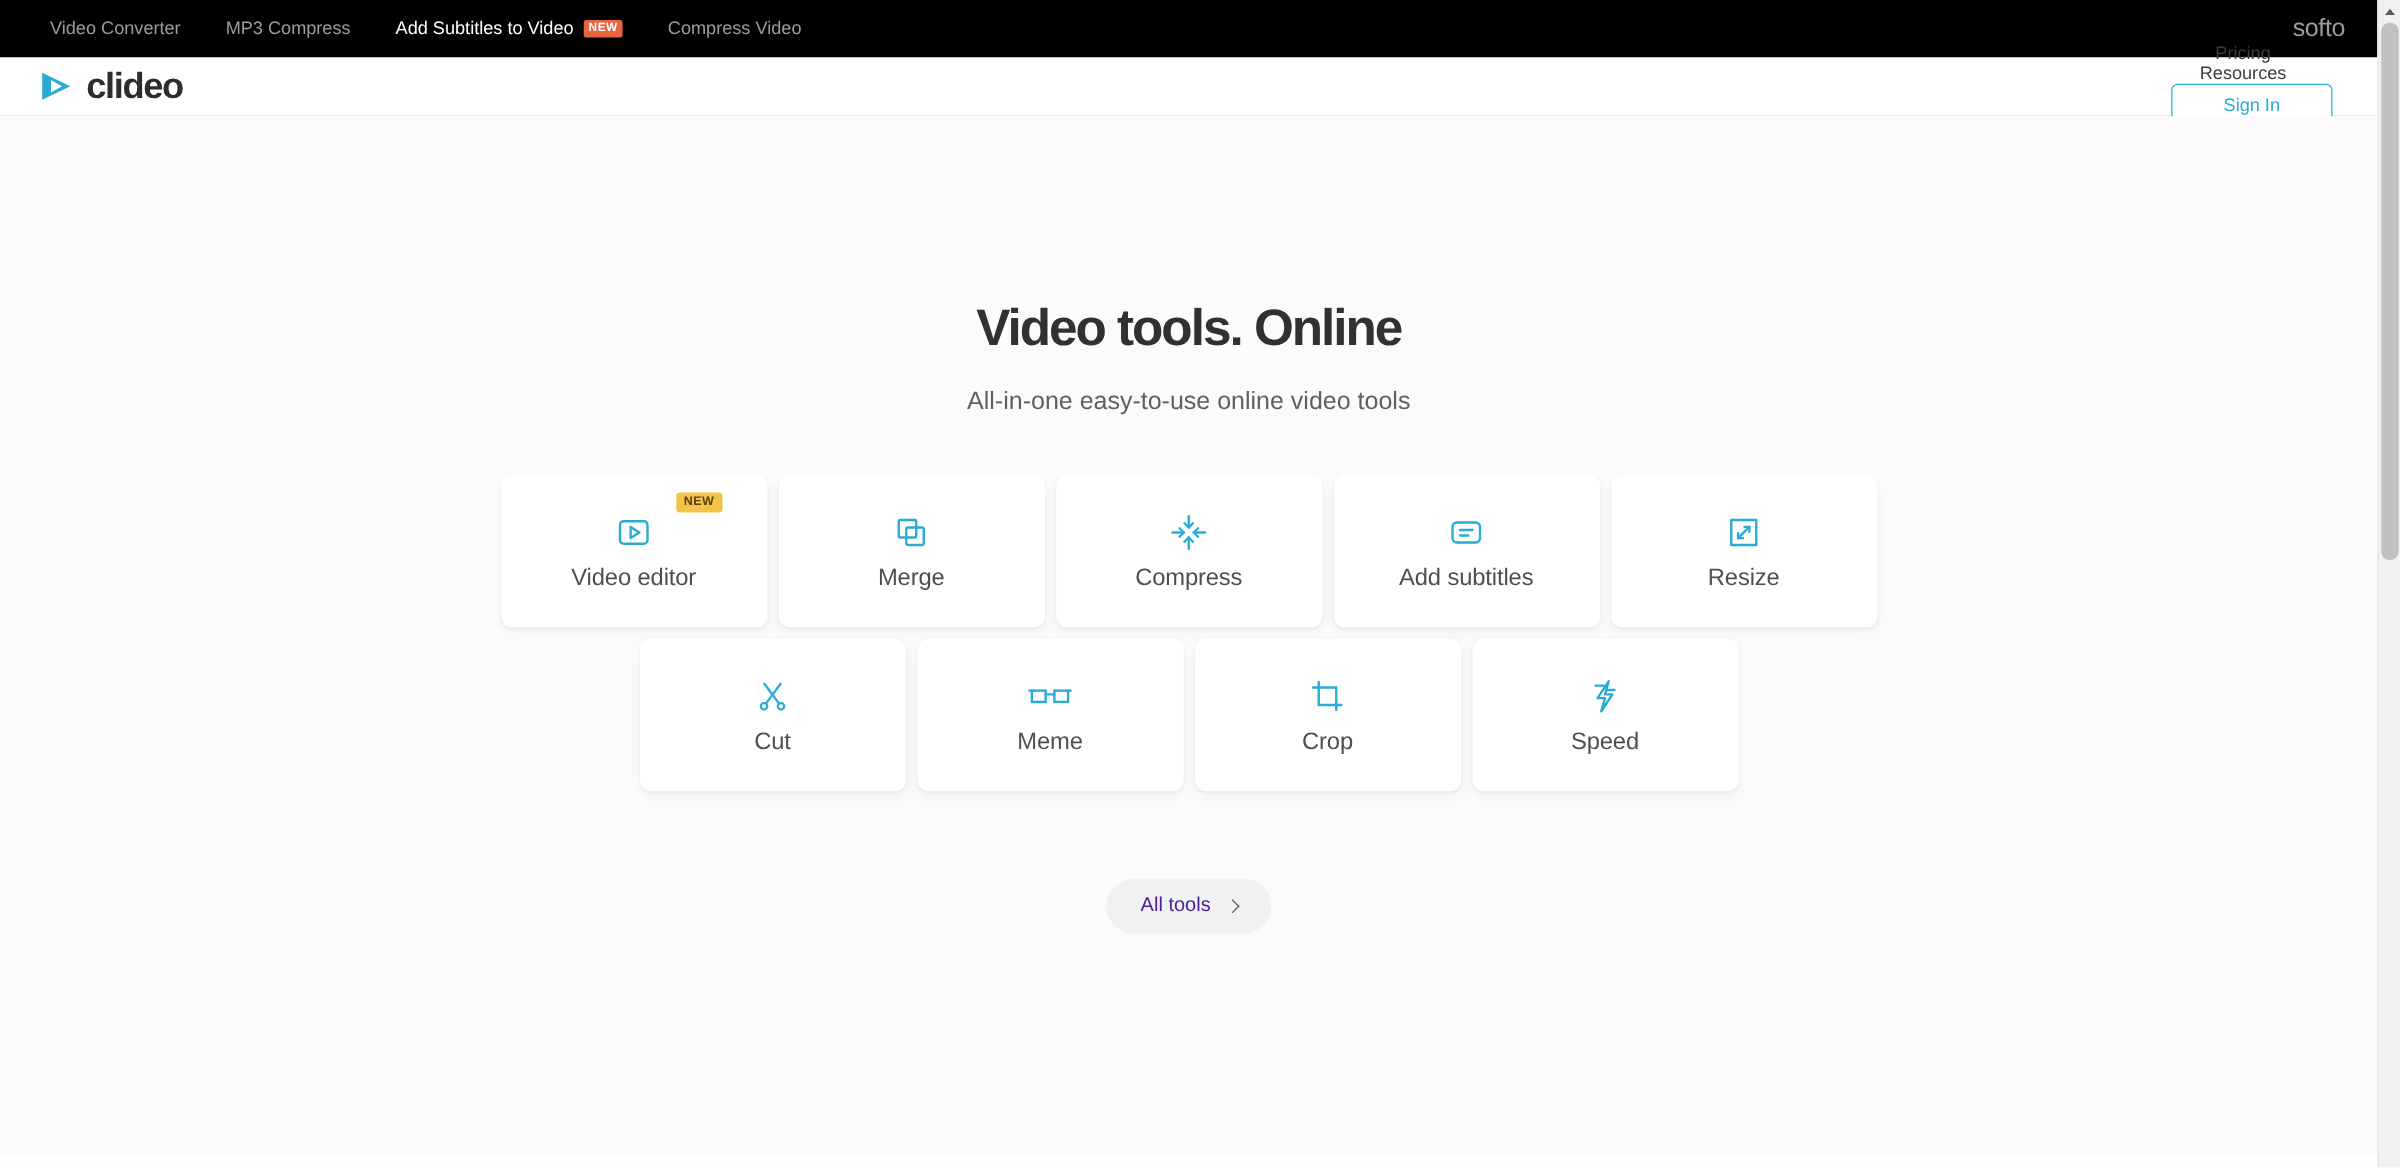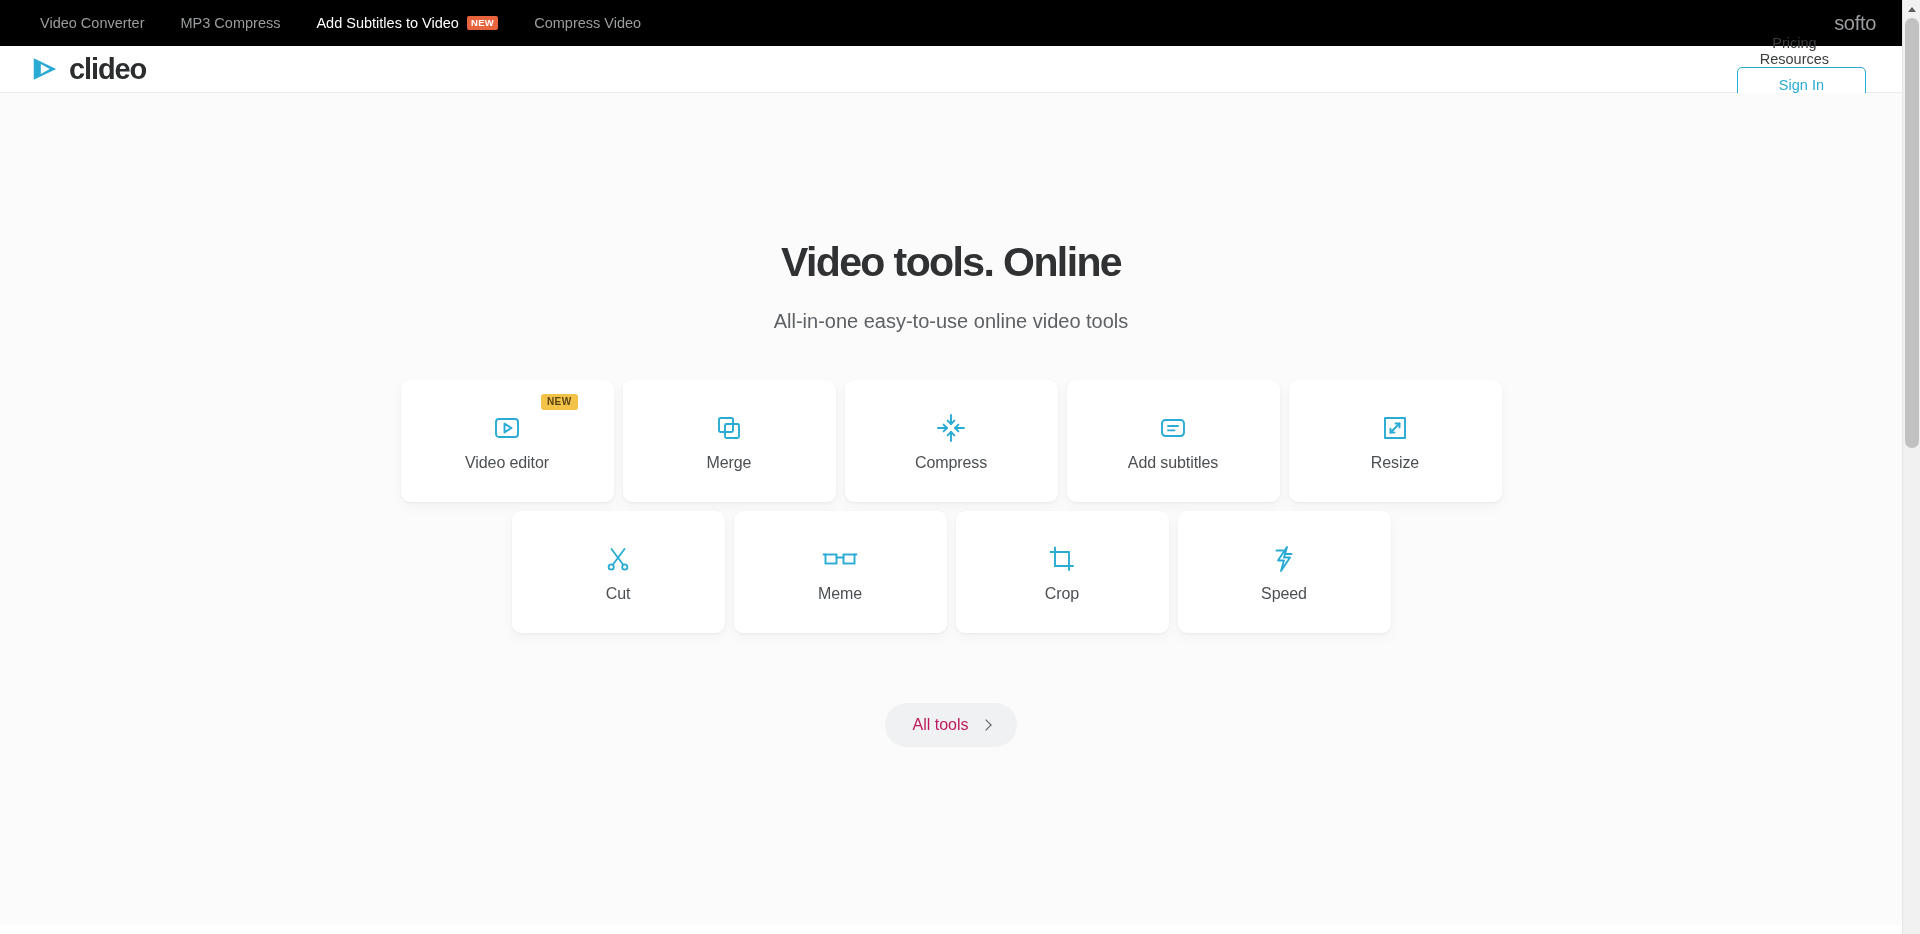--- a/index.html
+++ b/index.html
@@ -185,21 +185,21 @@
     cursor: pointer;
   }
   .tool-icon {
     height: 34px;
     display: flex;
     align-items: center;
     justify-content: center;
     margin-bottom: 9px;
   }
   .tool-label {
-    font-size: 16px;
+    font-size: 19px;
     color: #4c5053;
     font-weight: 400;
     letter-spacing: -0.1px;
   }
   .badge-new-card {
     position: absolute;
     top: 14px;
     right: 36px;
     background: #f3c248;
     color: #5a4412;
@@ -216,21 +216,21 @@
     margin-top: 70px;
     display: flex;
     justify-content: center;
   }
   .alltools-btn {
     background: #f0f1f2;
     border: none;
     border-radius: 22px;
     padding: 13px 27px;
     font-size: 16px;
-    color: #be185d;
+    color: #4c1d95;
     font-family: "Liberation Sans", sans-serif;
     display: flex;
     align-items: center;
     gap: 13px;
     cursor: pointer;
   }
   .chevron-right {
     display: inline-block;
     width: 8px; height: 8px;
     border-top: 1.8px solid #55595c;

